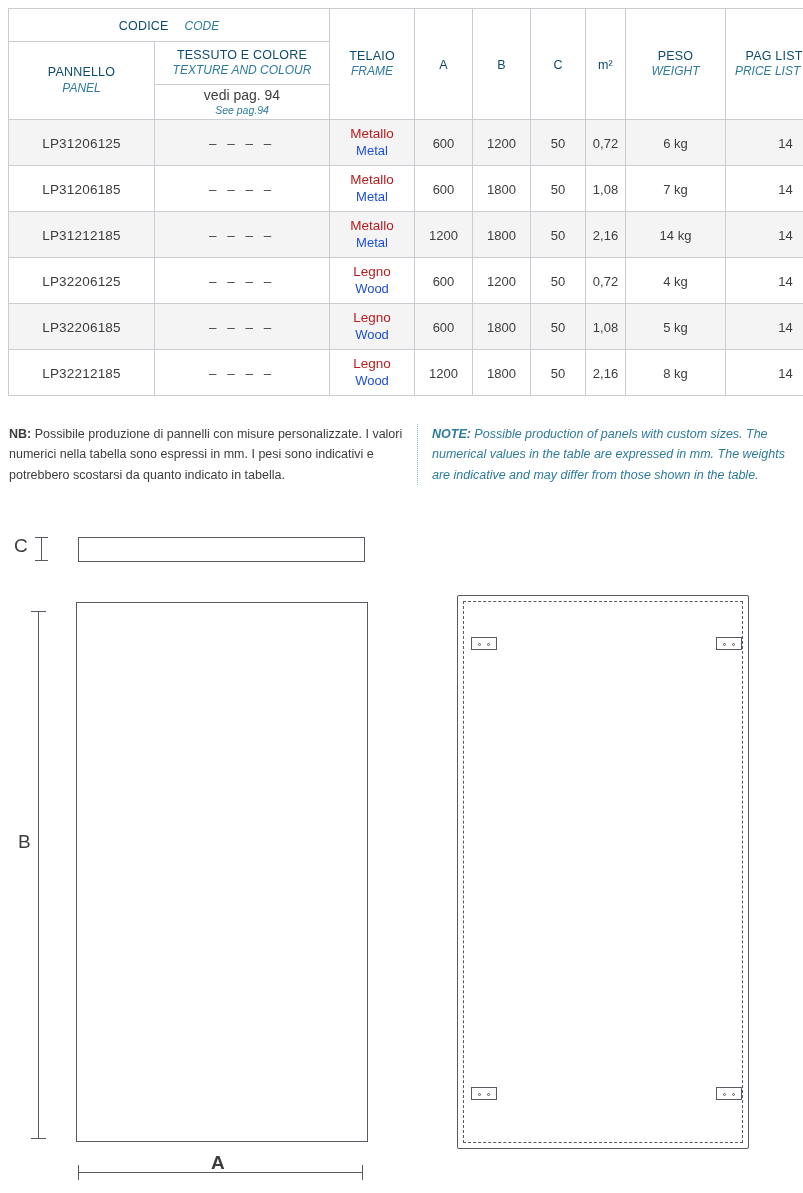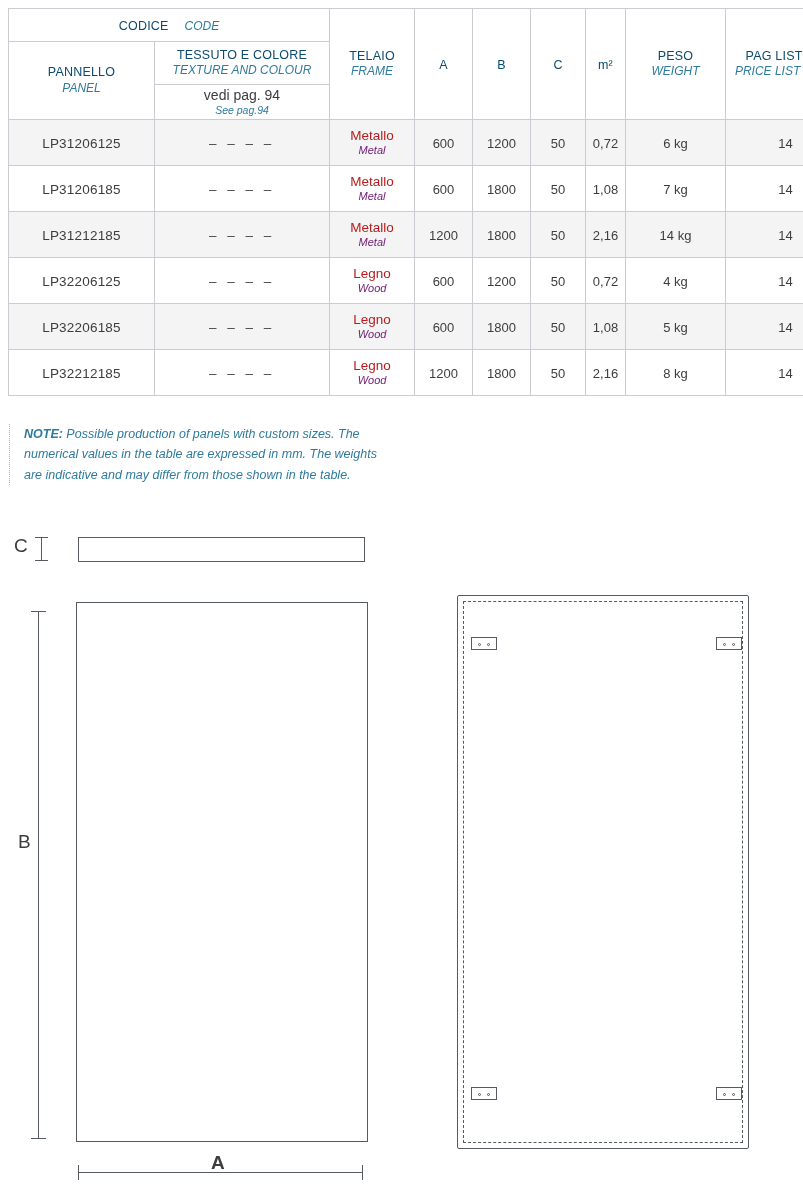--- a/index.html
+++ b/index.html
@@ -77,23 +77,22 @@
   .body-val {
     font-size: 13px;
     color: #3d3d3d;
   }
   .frame-it {
     font-size: 13.5px;
     color: #b91c1c;
     line-height: 1.22;
   }
   .frame-en {
-    font-size: 11px;
-    font-style: italic;
-    color: #701a75;
+    font-size: 13px;
+    color: #1d4ed8;
     line-height: 1.22;
   }
   .dashes {
     font-size: 13.5px;
     color: #3d3d3d;
     letter-spacing: 3.5px;
   }
   .body-row td { height: 45px; }
 
   
@@ -405,20 +404,23 @@
         <td><span class="body-val">1800</span></td>
         <td><span class="body-val">50</span></td>
         <td><span class="body-val">2,16</span></td>
         <td><span class="body-val">8 kg</span></td>
         <td><span class="body-val">14</span></td>
       </tr>
     </tbody>
 </table>
 
 <div class="notes">
+  <div class="note-it">
+    <b>NB:</b><span> Possibile produzione di pannelli con misure personalizzate. I valori numerici nella tabella sono espressi in mm. I pesi sono indicativi e potrebbero scostarsi da quanto indicato in tabella.</span>
+  </div>
   <div class="note-en">
     <b>NOTE:</b><span> Possible production of panels with custom sizes. The numerical values in the table are expressed in mm. The weights are indicative and may differ from those shown in the table.</span>
   </div>
 </div>
 
 <div>
   <div class="label-c">C</div>
   <div class="c-dim"></div>
   <div class="c-cap-t"></div>
   <div class="c-cap-b"></div>

